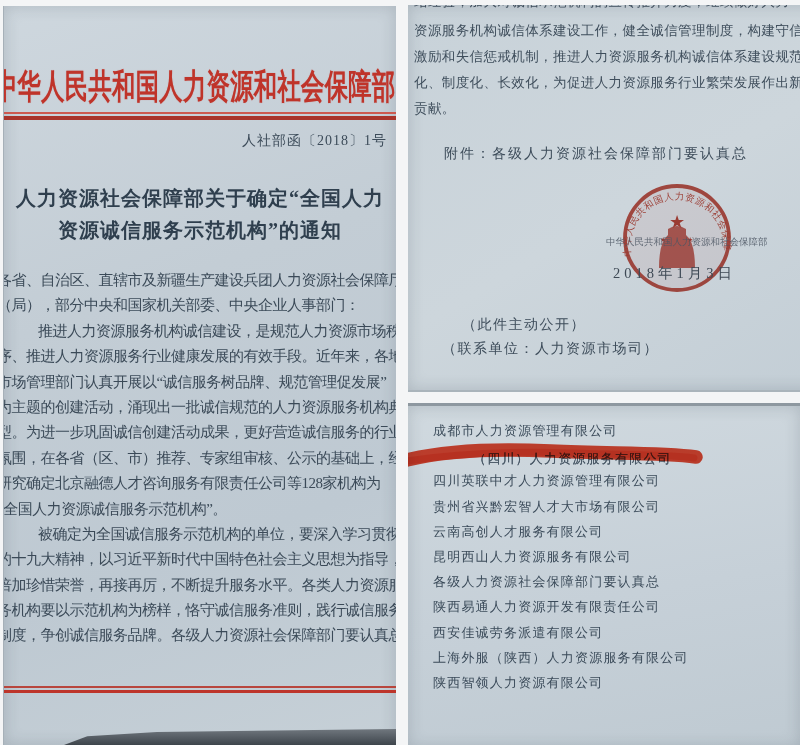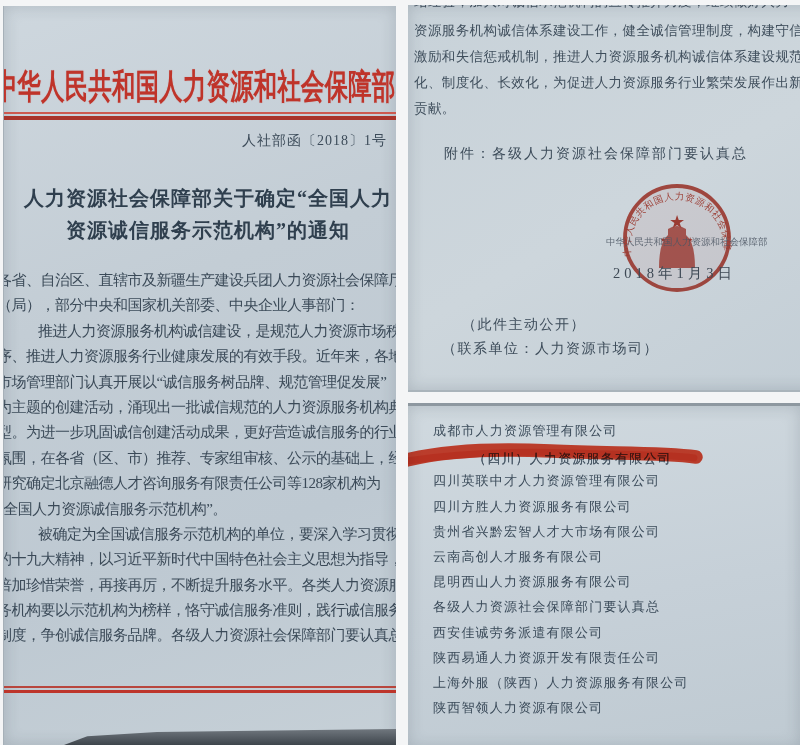--- a/index.html
+++ b/index.html
@@ -17,21 +17,21 @@
     border-top:3px solid #8e98a0;}
 
   
   .agency{position:absolute;top:58px;left:-10px;white-space:nowrap;
     font-size:33px;font-weight:bold;color:#bf342a;letter-spacing:0.5px;
     transform:scale(.705,1.04);transform-origin:left top;text-shadow:0 0 1px rgba(191,52,42,.45);}
   .redline-top{position:absolute;top:106px;left:0;width:100%;height:8px;
     background:linear-gradient(#cd5a50 0 2px,rgba(0,0,0,0) 2px 4px,#a9342b 4px 8px);}
   .docnum{position:absolute;top:126px;right:9px;font-size:14px;color:#3c4b59;letter-spacing:1px;}
   .doc-title{position:absolute;top:176px;left:0;width:100%;text-align:center;
-    font-size:20px;line-height:32px;font-weight:bold;color:#2f3f4e;letter-spacing:1px;padding-left:8px;}
+    font-size:20px;line-height:32px;font-weight:bold;color:#2f3f4e;letter-spacing:1px;}
   .body-block{position:absolute;left:0;width:399px;}
   .left-body{top:262px;}
   .bline{height:25.4px;line-height:25.4px;white-space:nowrap;margin-left:-7px;
     font-size:15px;letter-spacing:-.5px;color:#3b4a58;}
   .bline.ind{padding-left:41px;}
   .redline-bottom{position:absolute;top:680px;left:0;width:100%;height:7px;
     background:linear-gradient(#b8463e 0 2px,rgba(0,0,0,0) 2px 4px,#bd352b 4px 7px);}
   .bottom-wedge{position:absolute;bottom:0;left:60px;width:332px;height:16px;
     background:linear-gradient(#70777e,#3e454c);
     clip-path:polygon(0 100%,7% 45%,28% 18%,100% 0,100% 100%);}
@@ -130,27 +130,26 @@
     <div class="note note-1">（此件主动公开）</div>
     <div class="note note-2">（联系单位：人力资源市场司）</div>
   </section>
 
   <section class="photo photo-rbot">
     <div class="company-list">
 
     <div class="cline">成都市人力资源管理有限公司</div>
         <div class="cline redacted">（四川）人力资源服务有限公司</div>
         <div class="cline">四川英联中才人力资源管理有限公司</div>
-        <div class="cline">四川方胜人力资源服务有限公司</div>
         <div class="cline">贵州省兴黔宏智人才大市场有限公司</div>
         <div class="cline">云南高创人才服务有限公司</div>
         <div class="cline">昆明西山人力资源服务有限公司</div>
         <div class="cline">各级人力资源社会保障部门要认真总</div>
+        <div class="cline">陕西易通人力资源开发有限责任公司</div>
         <div class="cline">西安佳诚劳务派遣有限公司</div>
-        <div class="cline">陕西易通人力资源开发有限责任公司</div>
         <div class="cline">上海外服（陕西）人力资源服务有限公司</div>
         <div class="cline">陕西智领人力资源有限公司</div>
       </div>
     <svg class="marker" viewBox="0 0 300 28">
       <path d="M4,18 C40,9 85,6 148,9 C205,12 258,10 293,15" stroke="#e63a22" stroke-width="13.5" fill="none" stroke-linecap="round" opacity="0.93"></path>
       <path d="M4,19 C50,12 110,9 170,11 C220,13 262,12 291,16" stroke="#e0301d" stroke-width="7" fill="none" stroke-linecap="round" opacity="0.55"></path>
     </svg>
   </section>
 
 </div>

